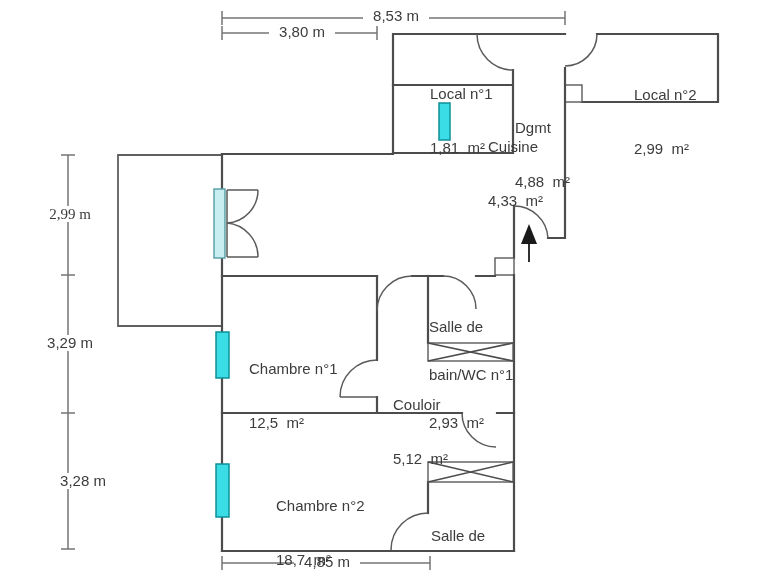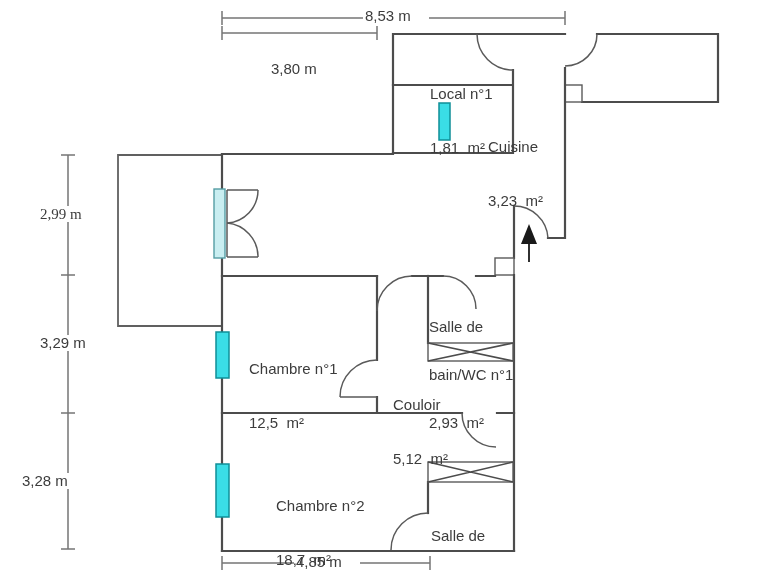--- a/index.html
+++ b/index.html
@@ -14,42 +14,42 @@
   .door{stroke:#5a5a5a;stroke-width:1.5;fill:none;}
   .dim{stroke:#757575;stroke-width:1.5;fill:none;}
   .fixture{stroke:#5a5a5a;stroke-width:1.4;fill:#ffffff;}
   .win{fill:#3adde6;stroke:#0f8f98;stroke-width:1.5;}
   .win-pale{fill:#c9eef1;stroke:#559da4;stroke-width:1.4;}
   .arrow{fill:#1a1a1a;stroke:none;}
   .arrow-line{stroke:#1a1a1a;stroke-width:1.8;fill:none;}
 
   .lbl{position:absolute;font-size:15px;line-height:18px;white-space:pre;}
   .dimlbl{position:absolute;font-size:15px;line-height:16px;background:#ffffff;
-          text-align:left;white-space:pre;padding:0 2px;}
+          text-align:center;white-space:pre;padding:0 2px;}
   .tight{line-height:16px;}
 
   
   #lbl-local1{left:430px;top:49px;}
   #lbl-dgmt{left:515px;top:83px;}
   #lbl-local2{left:634px;top:50px;}
   #lbl-cuisine{left:488px;top:102px;}
   #lbl-sejour{left:327px;top:188px;}
   #lbl-terrasse{left:138px;top:219px;}
   #lbl-chambre1{left:249px;top:324px;}
   #lbl-sdb1{left:429px;top:287px;}
   #lbl-couloir{left:393px;top:360px;}
   #lbl-chambre2{left:276px;top:461px;}
   #lbl-sdb2{left:431px;top:496px;}
 
   
   #dim-853{left:363px;top:8px;width:62px;}
-  #dim-380{left:269px;top:24px;width:62px;margin-top:37px;}
+  #dim-380{left:269px;top:24px;width:62px;}
   #dim-299{left:38px;top:206px;width:60px;font-family:Liberation Serif, serif;}
   #dim-329{left:38px;top:335px;width:60px;}
-  #dim-328{left:20px;top:473px;width:60px;}
+  #dim-328{left:51px;top:473px;width:60px;}
   #dim-485{left:294px;top:554px;width:62px;}
 </style>
 </head>
 <body>
 
 <div id="stage">
 
   <svg id="plan-svg" viewBox="0 0 768 576">
 
     <path class="dim" d="M222 18H565 M222 11V25 M565 11V25"></path>
@@ -115,23 +115,31 @@
   <div class="dimlbl" id="dim-380">3,80 m</div>
   <div class="dimlbl" id="dim-299">2,99 m</div>
   <div class="dimlbl" id="dim-329">3,29 m</div>
   <div class="dimlbl" id="dim-328">3,28 m</div>
   <div class="dimlbl" id="dim-485">4,85 m</div>
 
   <div class="lbl" id="lbl-local1">
     <span style="display:block">Local n°1</span>
     <span style="display:block">1,81  m²</span>
   </div>
+  <div class="lbl" id="lbl-dgmt">
+    <span style="display:block">Dgmt</span>
+    <span style="display:block">4,88  m²</span>
+  </div>
+  <div class="lbl" id="lbl-local2">
+    <span style="display:block">Local n°2</span>
+    <span style="display:block">2,99  m²</span>
+  </div>
   <div class="lbl" id="lbl-cuisine">
     <span style="display:block">Cuisine</span>
-    <span style="display:block">3,23  m²</span>
+    <span style="display:block">4,33  m²</span>
   </div>
   <div class="lbl" id="lbl-chambre1">
     <span style="display:block">Chambre n°1</span>
     <span style="display:block">12,5  m²</span>
   </div>
   <div class="lbl tight" id="lbl-sdb1">
     <span style="display:block">Salle de</span>
     <span style="display:block">bain/WC n°1</span>
     <span style="display:block">2,93  m²</span>
   </div>

